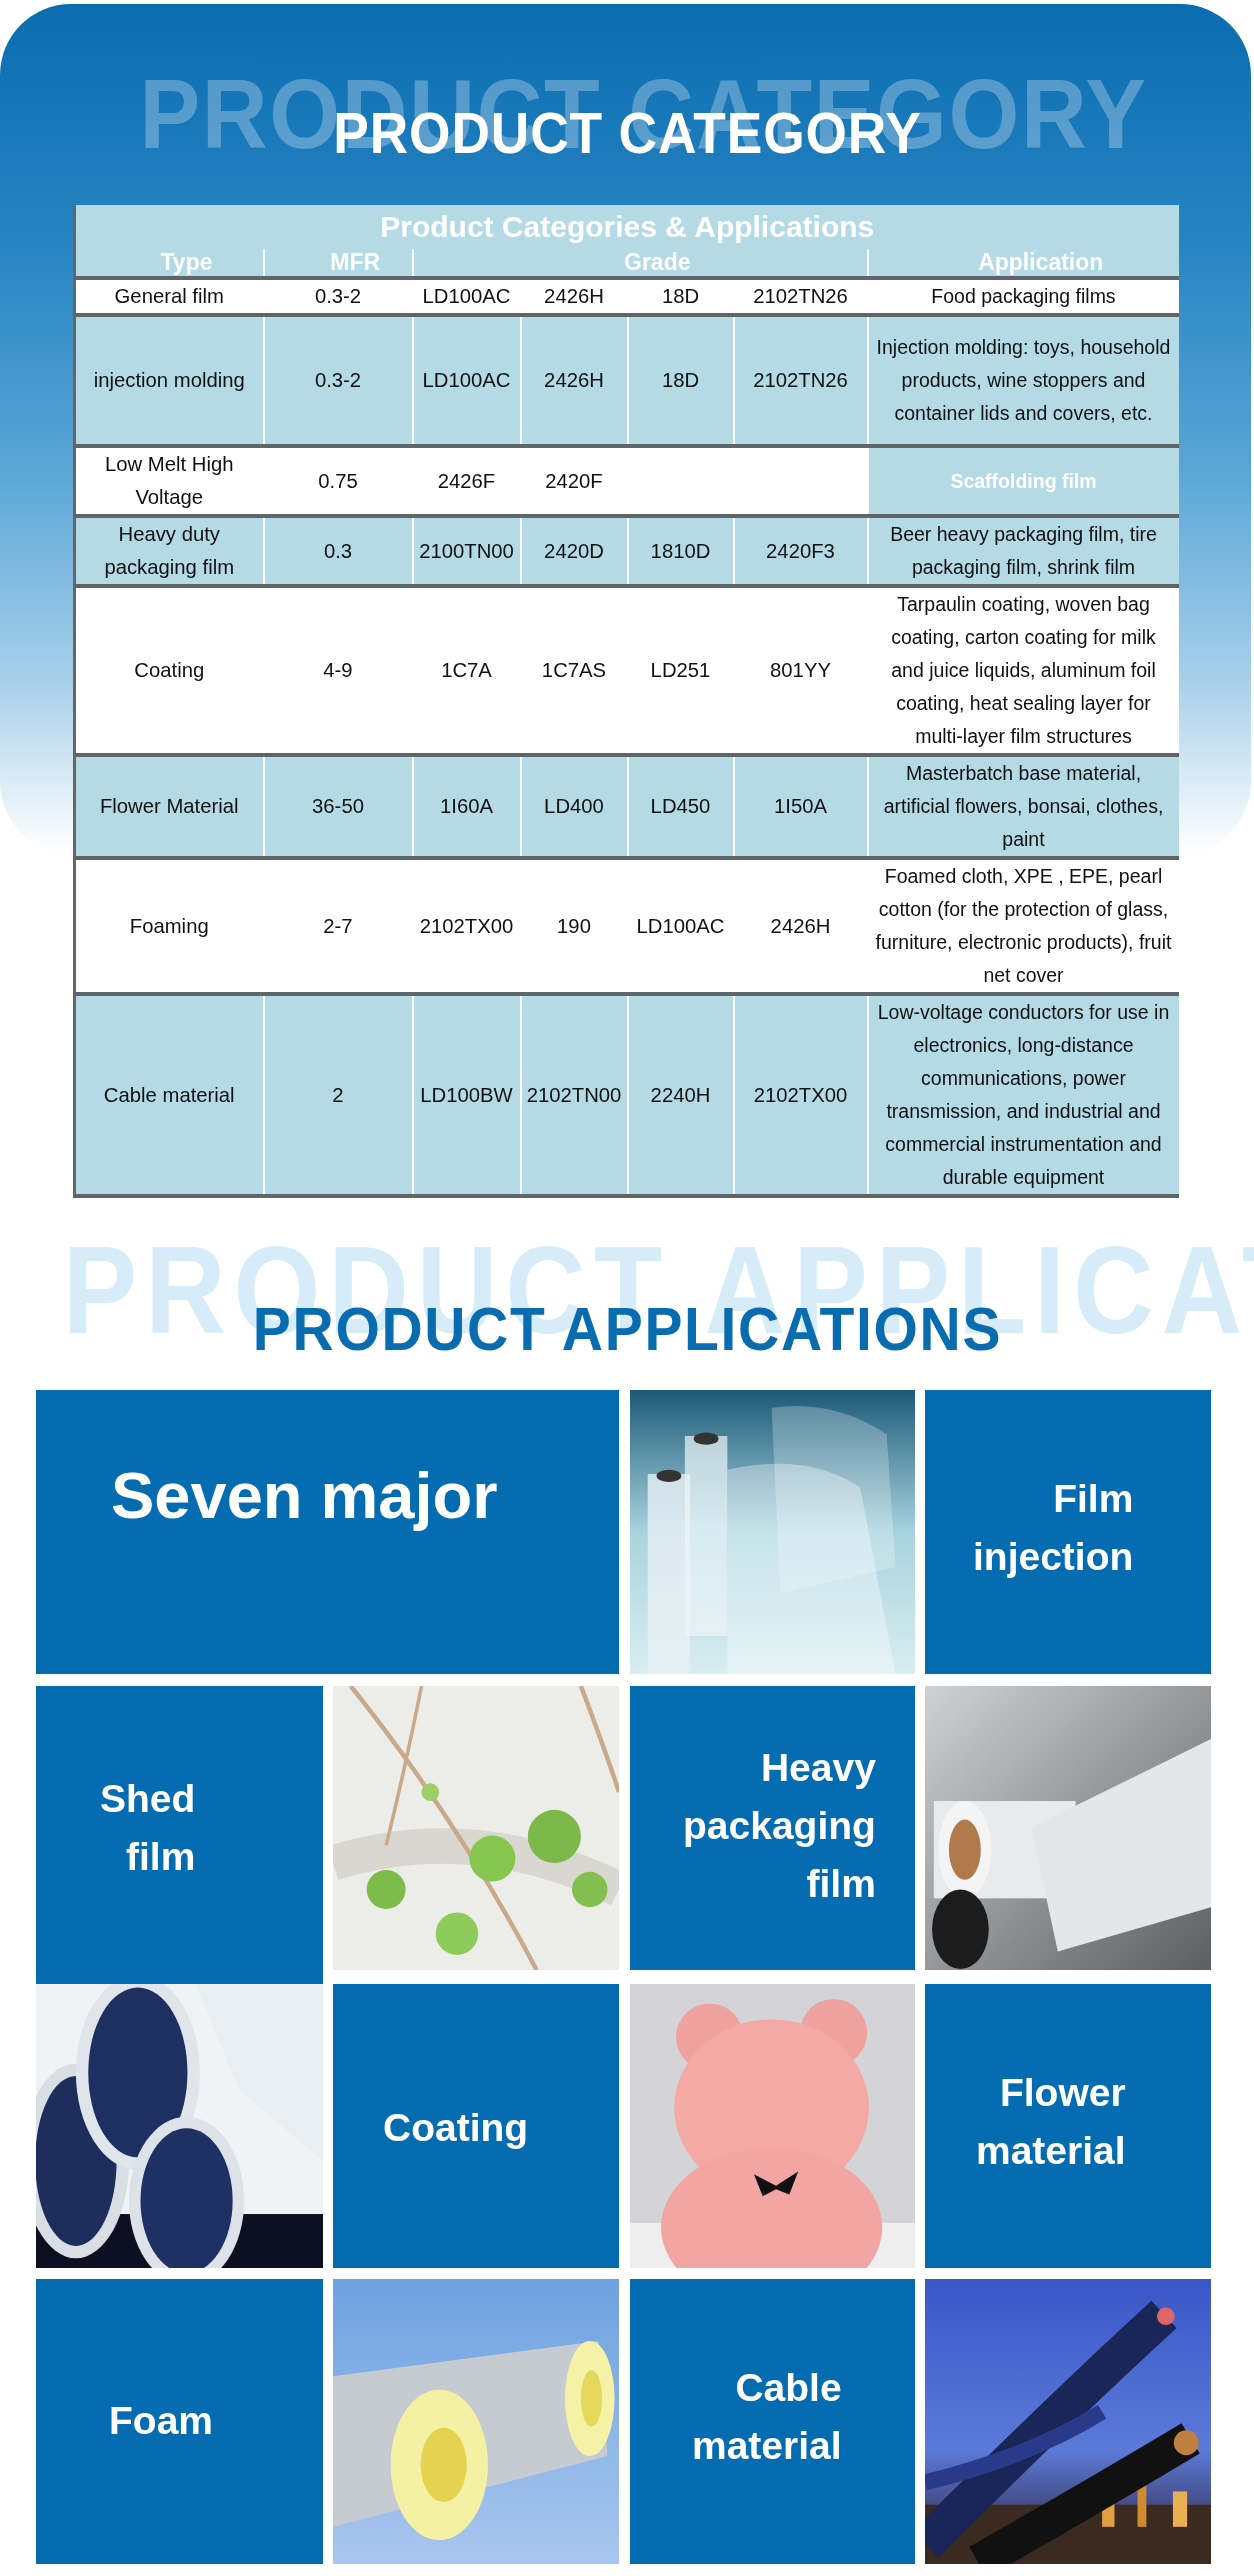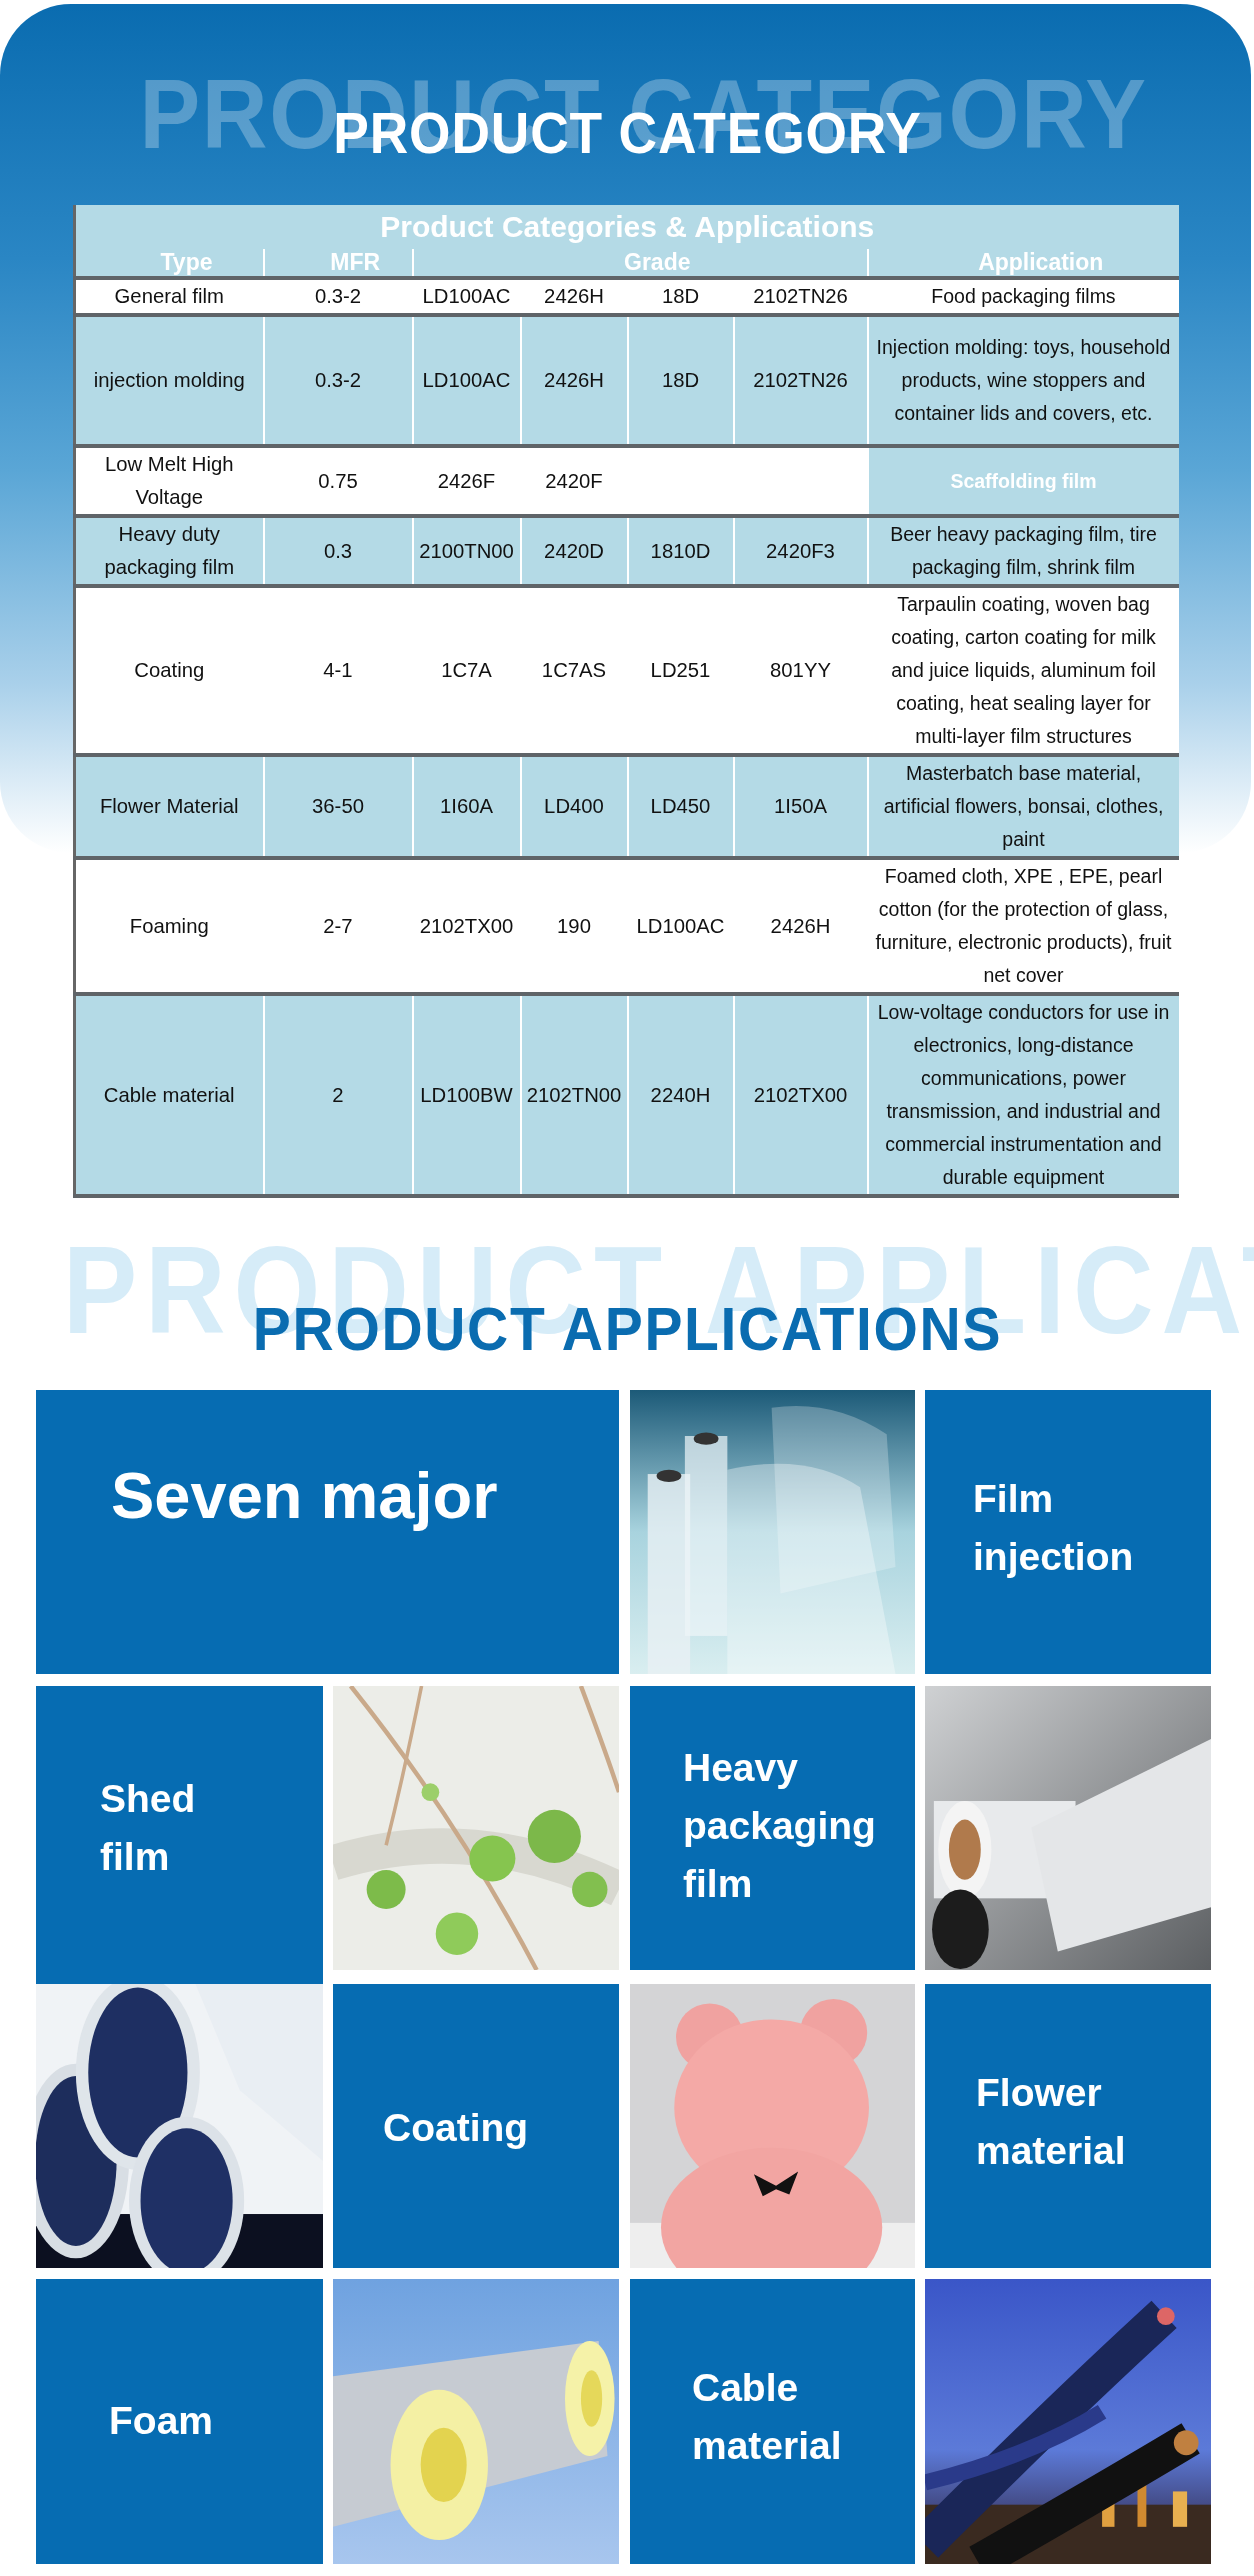--- a/index.html
+++ b/index.html
@@ -44,21 +44,21 @@
   .spec-table td.app-highlight { background: #b4dae6 !important; color: #ffffff; font-weight: bold; font-size: 22px; }
   .spec-table td.app-cell { font-size: 19.5px; line-height: 33px; padding: 0 7px; }
   .spec-table tr.white td.app-cell, .spec-table tr.white td { }
 
   .ghost-app { top: 1219px; font-size: 124px; color: #d6ecf8; transform: scaleX(0.9); letter-spacing: 8.8px; }
   .main-app { top: 1293px; font-size: 62px; color: #0a6cb0; transform: scaleX(0.92); letter-spacing: 1.8px; }
 
   .app-grid { position: absolute; left: 0; top: 0; }
   .tile { position: absolute; overflow: hidden; }
   .tile.blue { background: #066cb2; color: #fff; font-weight: bold; }
-  .tile .label { position: absolute; font-size: 39px; line-height: 58px; color: #ffffff; font-weight: bold; }
+  .tile .label { position: absolute; font-size: 39px; line-height: 58px; color: #ffffff; font-weight: bold; text-align: right; }
   .tile .big { font-size: 65px; line-height: 73px; }
   .photo svg { width: 100%; height: 100%; display: block; }
 </style>
 </head>
 <body>
 
 <div class="hero-panel"></div>
 <div class="ghost-title ghost-cat">PRODUCT CATEGORY</div>
 <div class="ghost-title main-cat">PRODUCT CATEGORY</div>
 
@@ -115,21 +115,21 @@
       <td>Heavy duty packaging film</td>
       <td>0.3</td>
       <td>2100TN00</td>
       <td>2420D</td>
       <td>1810D</td>
       <td>2420F3</td>
       <td class="app-cell">Beer heavy packaging film, tire packaging film, shrink film</td>
     </tr>
     <tr class="white" style="height:163px">
       <td>Coating</td>
-      <td>4-1</td>
+      <td>4-9</td>
       <td>1C7A</td>
       <td>1C7AS</td>
       <td>LD251</td>
       <td>801YY</td>
       <td class="app-cell">Tarpaulin coating, woven bag coating, carton coating for milk and juice liquids, aluminum foil coating, heat sealing layer for multi-layer film structures</td>
     </tr>
     <tr class="blue" style="height:98px">
       <td>Flower Material</td>
       <td>36-50</td>
       <td>1I60A</td>

